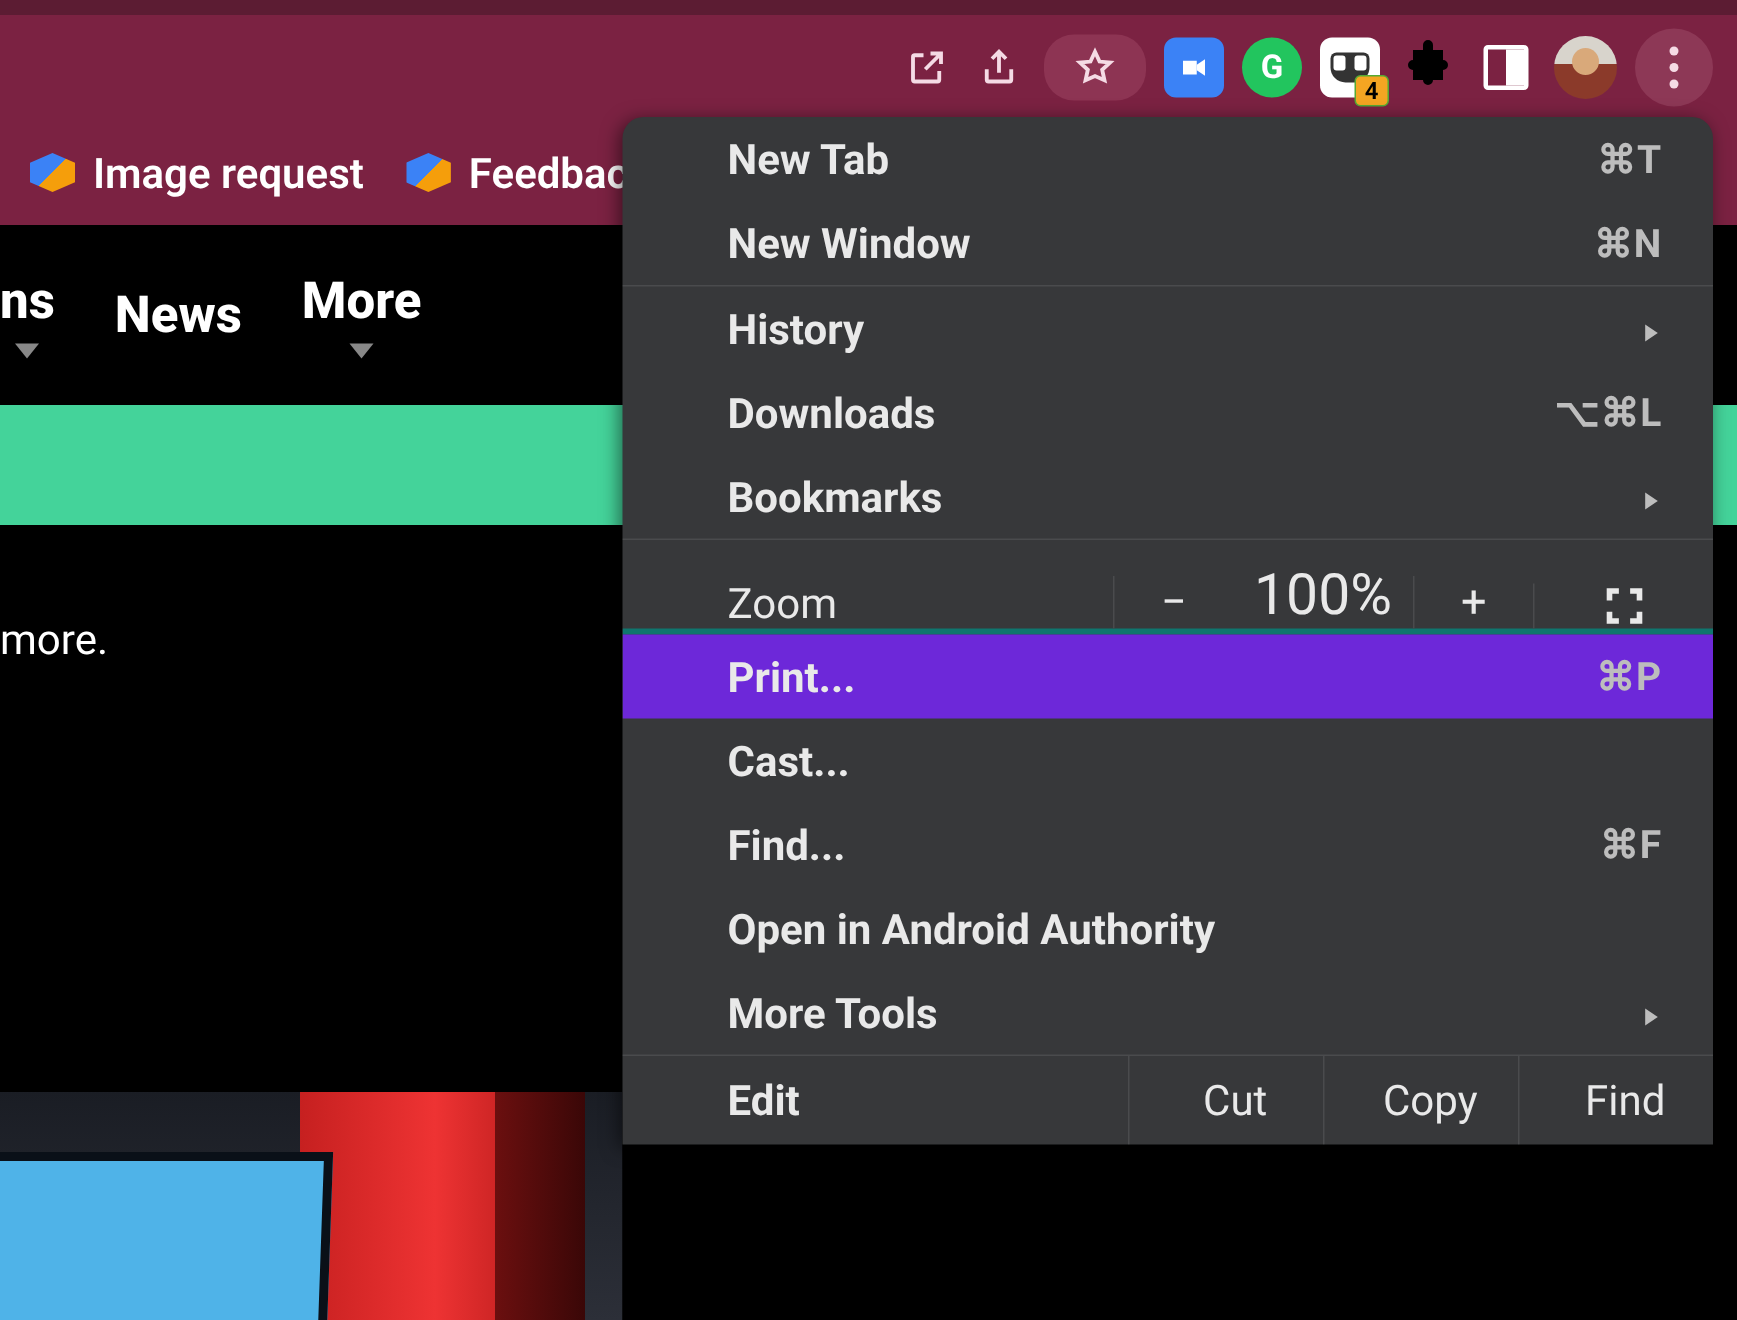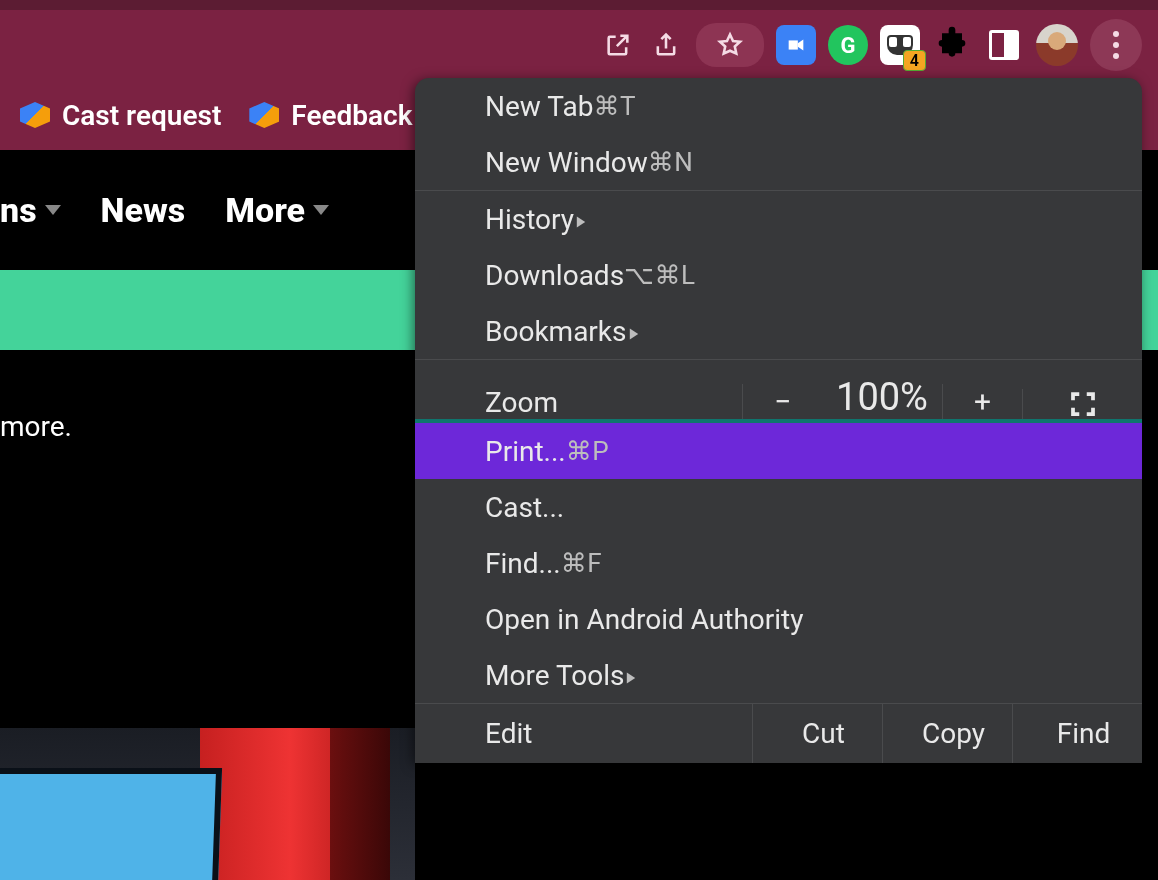--- a/index.html
+++ b/index.html
@@ -33,45 +33,45 @@
 
   
   .bookmarks { position:absolute; top:80px; left:0; right:0; height:70px; background:#7b2242; display:flex; align-items:center; gap:28px; padding-left:20px; color:#fff; font-size:28px; font-weight:600; }
   .bm-item { display:flex; align-items:center; gap:12px; }
   .bm-cube { width:30px; height:26px; position:relative; }
   .bm-cube::before { content:""; position:absolute; inset:0; background:linear-gradient(135deg,#3b82f6 0 50%,#f59e0b 50% 100%); clip-path:polygon(50% 0,100% 25%,100% 75%,50% 100%,0 75%,0 25%); }
 
   
   .page { position:absolute; top:150px; left:0; right:0; bottom:0; background:#000; }
   .sitebar { height:120px; display:flex; align-items:center; gap:40px; padding-left:0; color:#fff; font-size:34px; font-weight:800; }
-  .nav-item { display:flex; align-items:center; gap:8px; }
+  .nav-item { display:flex; align-items:center; gap:8px;flex-direction:column; }
   .caret-d { width:0;height:0;border-left:8px solid transparent;border-right:8px solid transparent;border-top:10px solid #888; }
   .greenbanner { height:80px; background:#44d39a; }
   .more-text { color:#fff; font-size:28px; padding:60px 0 0 0; }
   .photo { position:absolute; top:578px; left:0; width:415px; height:152px; background:#000; overflow:hidden; }
   .photo .sky { position:absolute; inset:0; background:linear-gradient(180deg,#1a1d24 0%,#2c2f38 100%); }
   .photo .screen { position:absolute; left:-10px; top:40px; width:230px; height:120px; background:#4fb3e8; border:6px solid #0a1018; transform:skewX(-2deg); }
   .photo .pillar { position:absolute; left:200px; top:0; width:180px; height:160px; background:linear-gradient(90deg,#c62020 0%,#e33 50%,#a81515 100%); }
   .photo .pillar::after { content:""; position:absolute; left:130px; top:0; width:60px; height:160px; background:linear-gradient(90deg,#6b0f0f,#3a0707); }
 
   
   .menu { position:absolute; top:78px; left:415px; width:727px; background:#37383a; border-radius:14px 14px 0 0; color:#e9e9e9; font-size:28px; box-shadow:-2px 2px 12px rgba(0,0,0,.5); overflow:hidden; }
-  .mi { display:flex; align-items:center; justify-content:flex-start; padding:12px 34px 12px 70px; height:56px; }
+  .mi { display:flex; align-items:center; justify-content:space-between; padding:12px 34px 12px 70px; height:56px;font-weight:bold; }
   .mi.hover { background:#6d28d9; }
   .mi .sc { color:#bdbdbd; font-size:26px; letter-spacing:.5px; }
   .mi .arrow { color:#bdbdbd; }
   .sep { height:1px; background:#4a4b4d; }
   .zoom-row { display:flex; align-items:flex-end; height:64px; border-top:1px solid #4a4b4d; border-bottom:4px solid #0f766e; }
   .zoom-label { flex:1; display:flex; align-items:center; padding-left:70px; }
   .zcell { width:80px; display:flex; align-items:center; justify-content:center; border-left:1px solid #4a4b4d; font-size:30px; color:#e9e9e9; }
   .zval { width:120px; display:flex; align-items:center; justify-content:center; border-left:none; font-size:38px; }
   .zfull { width:120px; border-left:1px solid #4a4b4d; display:flex; align-items:center; justify-content:center; }
   .zfull svg { width:30px; height:30px; stroke:#e9e9e9; fill:none; stroke-width:3; }
   .edit-row { display:flex; align-items:stretch; height:60px; border-top:1px solid #4a4b4d; }
-  .edit-label { flex:1; display:flex; align-items:center; padding-left:70px; }
+  .edit-label { flex:1; display:flex; align-items:center; padding-left:70px;font-weight:bold; }
   .ecell { width:130px; display:flex; align-items:center; justify-content:center; border-left:1px solid #4a4b4d;padding-left:12px; }
   .arrow-svg { width:14px; height:14px; }
 </style>
 </head>
 <body>
 
 <div class="titlebar"></div>
 
 <div class="toolbar">
   <div class="tool-icon">
@@ -114,21 +114,21 @@
   <div class="more-btn">
       <span></span>
       <span></span>
       <span></span>
     </div>
 </div>
 
 <div class="bookmarks">
   <div class="bm-item">
     <div class="bm-cube"></div>
-    <span>Cast request</span>
+    <span>Image request</span>
   </div>
   <div class="bm-item">
     <div class="bm-cube"></div>
     <span>Feedback</span>
   </div>
 </div>
 
 <div class="page">
   <div class="sitebar">
     <div class="nav-item">

